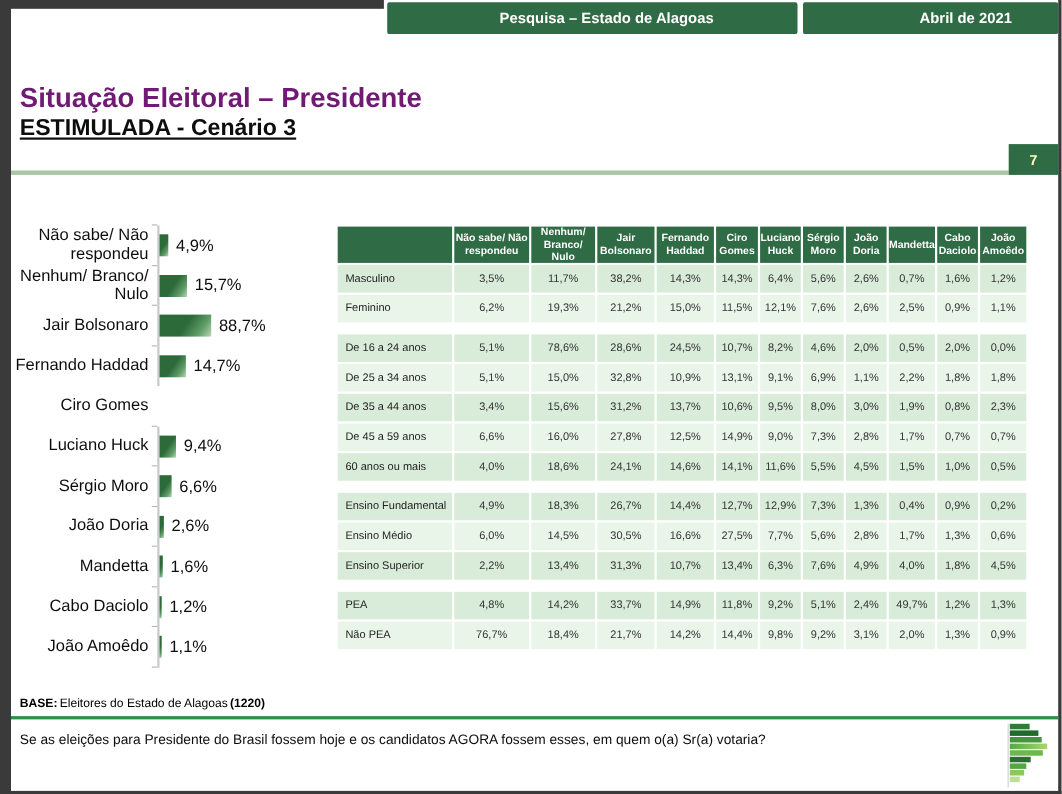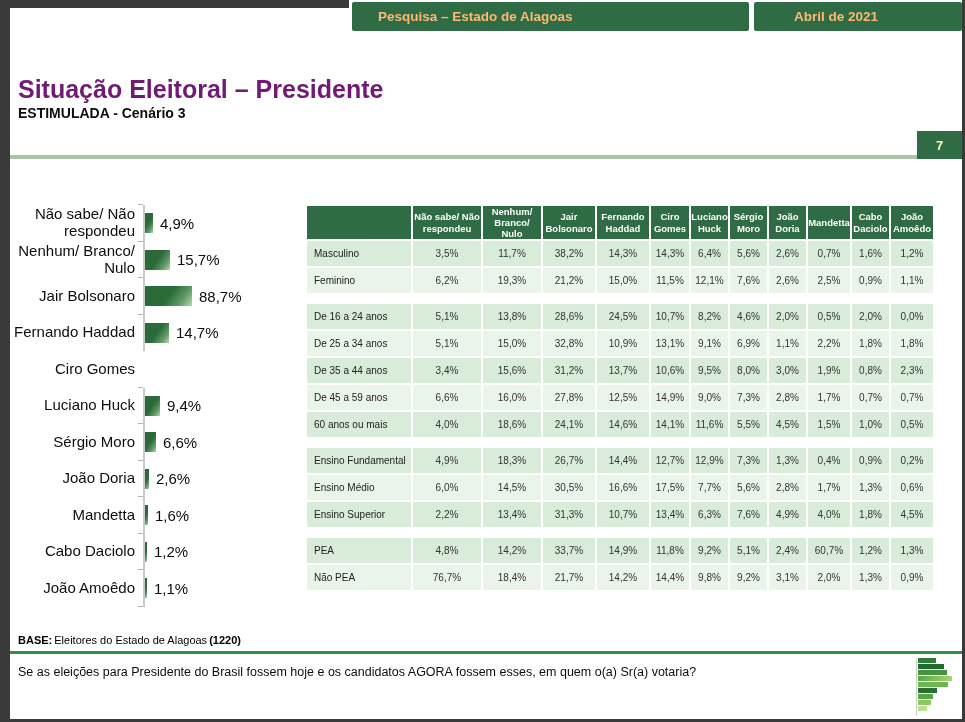--- a/index.html
+++ b/index.html
@@ -9,27 +9,27 @@
     font-family:"Liberation Sans",sans-serif;overflow:hidden;
   }
   
   .frame-left{position:absolute;left:0;top:0;width:10px;height:722px;background:#3a3a3a;}
   .frame-right{position:absolute;right:0;top:0;width:3px;height:722px;background:#3a3a3a;}
   .frame-bottom{position:absolute;left:0;bottom:0;width:965px;height:3px;background:#3a3a3a;}
   .frame-top{position:absolute;left:0;top:0;width:349px;height:8px;background:#3a3a3a;}
 
   
   .header-bar{position:absolute;left:352px;top:2px;width:610px;height:29px;display:flex;gap:5px;}
-  .header-box{background:#2f6b44;color:#fdba74;font-weight:bold;font-size:13.5px;
-    display:flex;align-items:center;border-radius:2px;}
+  .header-box{background:#2f6b44;color:#ffffff;font-weight:bold;font-size:13.5px;
+    display:flex;align-items:center;border-radius:2px;justify-content:center;}
   .header-box-left{flex:1;padding-left:26px;}
-  .header-box-right{width:168px;padding-left:40px;}
+  .header-box-right{width:168px;padding-left:64px;}
 
   .title{position:absolute;left:18px;top:75px;margin:0;font-size:25px;font-weight:bold;color:#701a75;}
-  .subtitle{position:absolute;left:18px;top:105px;margin:0;font-size:14px;font-weight:bold;color:#0d0d0d;}
+  .subtitle{position:absolute;left:18px;top:105px;margin:0;font-size:21px;font-weight:bold;color:#0d0d0d;text-decoration:underline;}
   .sage-line{position:absolute;left:10px;top:155px;width:907px;height:4px;background:#a9c6a4;}
   .page-box{position:absolute;left:917px;top:131px;width:45px;height:28px;background:#2f6b44;
     display:flex;align-items:center;justify-content:center;color:#ffffc0;font-weight:bold;font-size:13px;}
 
   
   .chart{position:absolute;left:12px;top:205px;width:292px;}
   .chart::after{content:'';position:absolute;left:126px;bottom:0;width:5px;height:1px;background:#b5b5b5;}
   .chart-row{display:flex;align-items:center;height:36.5px;}
   .chart-label{width:123px;padding-right:8px;text-align:right;font-size:15px;color:#0d0d0d;line-height:1.12;flex:none;}
   .chart-bar-area{position:relative;flex:1;display:flex;align-items:center;height:100%;border-left:2px solid #c9c9c9;}
@@ -197,21 +197,21 @@
       <div class="vcell row-b">12,1%</div>
       <div class="vcell row-b">7,6%</div>
       <div class="vcell row-b">2,6%</div>
       <div class="vcell row-b">2,5%</div>
       <div class="vcell row-b">0,9%</div>
       <div class="vcell row-b">1,1%</div>
     </div>
     <div class="tgrid tbody-group" style="grid-template-columns: 104px 68px 58px 52px 52px 38px 37px 37px 37px 42px 37px 42px;">
       <div class="lcell row-a">De 16 a 24 anos</div>
       <div class="vcell row-a">5,1%</div>
-      <div class="vcell row-a">13,8%</div>
+      <div class="vcell row-a">78,6%</div>
       <div class="vcell row-a">28,6%</div>
       <div class="vcell row-a">24,5%</div>
       <div class="vcell row-a">10,7%</div>
       <div class="vcell row-a">8,2%</div>
       <div class="vcell row-a">4,6%</div>
       <div class="vcell row-a">2,0%</div>
       <div class="vcell row-a">0,5%</div>
       <div class="vcell row-a">2,0%</div>
       <div class="vcell row-a">0,0%</div>
       <div class="lcell row-b">De 25 a 34 anos</div>
@@ -274,21 +274,21 @@
       <div class="vcell row-a">7,3%</div>
       <div class="vcell row-a">1,3%</div>
       <div class="vcell row-a">0,4%</div>
       <div class="vcell row-a">0,9%</div>
       <div class="vcell row-a">0,2%</div>
       <div class="lcell row-b">Ensino Médio</div>
       <div class="vcell row-b">6,0%</div>
       <div class="vcell row-b">14,5%</div>
       <div class="vcell row-b">30,5%</div>
       <div class="vcell row-b">16,6%</div>
-      <div class="vcell row-b">17,5%</div>
+      <div class="vcell row-b">27,5%</div>
       <div class="vcell row-b">7,7%</div>
       <div class="vcell row-b">5,6%</div>
       <div class="vcell row-b">2,8%</div>
       <div class="vcell row-b">1,7%</div>
       <div class="vcell row-b">1,3%</div>
       <div class="vcell row-b">0,6%</div>
       <div class="lcell row-a">Ensino Superior</div>
       <div class="vcell row-a">2,2%</div>
       <div class="vcell row-a">13,4%</div>
       <div class="vcell row-a">31,3%</div>
@@ -304,21 +304,21 @@
     <div class="tgrid tbody-group" style="grid-template-columns: 104px 68px 58px 52px 52px 38px 37px 37px 37px 42px 37px 42px;">
       <div class="lcell row-a">PEA</div>
       <div class="vcell row-a">4,8%</div>
       <div class="vcell row-a">14,2%</div>
       <div class="vcell row-a">33,7%</div>
       <div class="vcell row-a">14,9%</div>
       <div class="vcell row-a">11,8%</div>
       <div class="vcell row-a">9,2%</div>
       <div class="vcell row-a">5,1%</div>
       <div class="vcell row-a">2,4%</div>
-      <div class="vcell row-a">60,7%</div>
+      <div class="vcell row-a">49,7%</div>
       <div class="vcell row-a">1,2%</div>
       <div class="vcell row-a">1,3%</div>
       <div class="lcell row-b">Não PEA</div>
       <div class="vcell row-b">76,7%</div>
       <div class="vcell row-b">18,4%</div>
       <div class="vcell row-b">21,7%</div>
       <div class="vcell row-b">14,2%</div>
       <div class="vcell row-b">14,4%</div>
       <div class="vcell row-b">9,8%</div>
       <div class="vcell row-b">9,2%</div>

